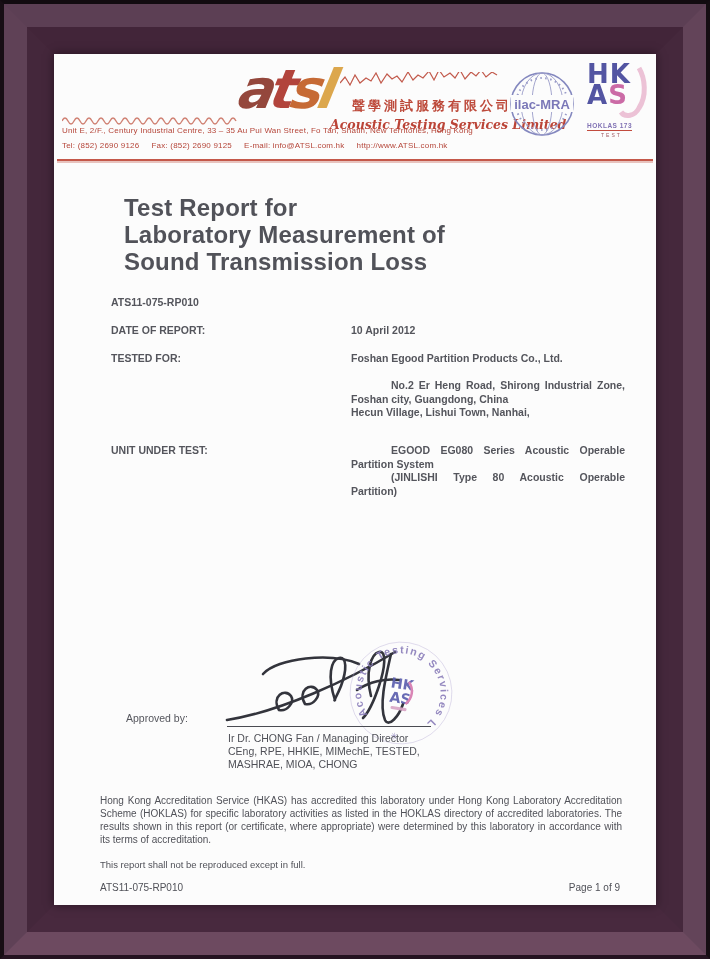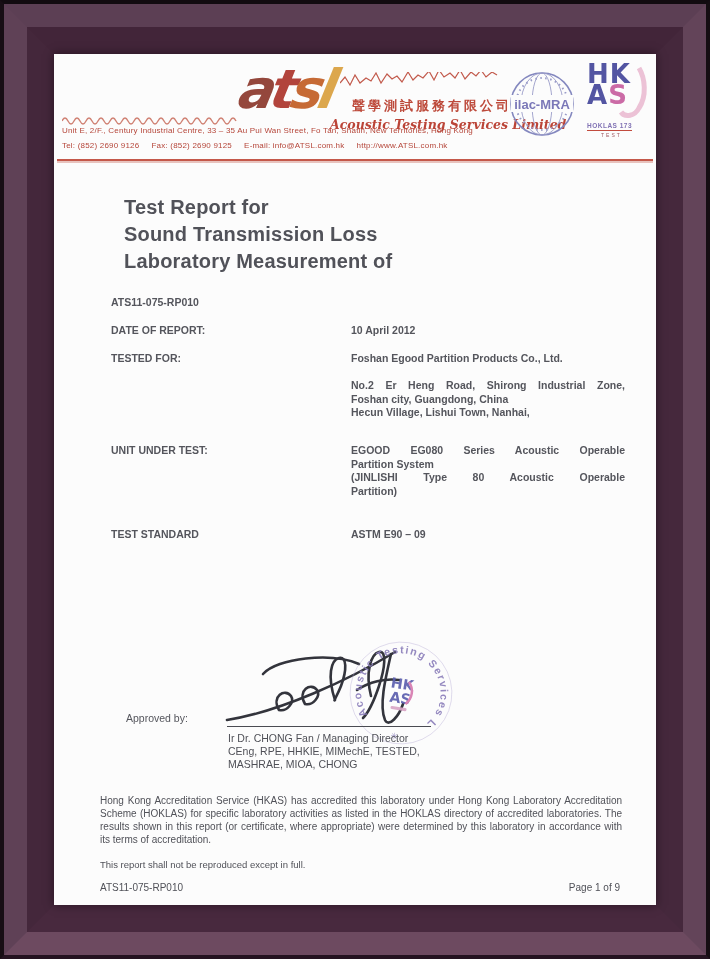--- a/index.html
+++ b/index.html
@@ -34,28 +34,28 @@
   .hkas-letters{position:relative;color:#5355a2;font-weight:900;font-size:26px;line-height:21px;
     letter-spacing:1px;font-family:"DejaVu Sans",sans-serif;z-index:1;}
   .hkas-letters .pink{color:#cb6ba6;}
   .hkas-swoosh{position:absolute;left:28px;top:2px;z-index:0;}
   .hoklas{margin-top:16px;font-size:6.5px;font-weight:bold;color:#8072b4;letter-spacing:.5px;
     border-bottom:1.5px solid #c24b3e;display:inline-block;padding-bottom:1px;}
   .hoklas-sub{font-size:5px;color:#a05b64;letter-spacing:2px;margin-left:14px;}
 
   
   .content{position:relative;height:480px;}
-  .title{position:absolute;left:70px;top:28px;font-size:20px;font-weight:bold;
+  .title{position:absolute;left:70px;top:28px;font-size:24px;font-weight:bold;
     line-height:27px;color:#515259;letter-spacing:.2px;}
   .frow{position:absolute;left:57px;display:flex;font-size:10.5px;font-weight:bold;
     line-height:13.5px;color:#54555c;}
   .flabel{width:240px;flex:none;}
   .fvalue{width:274px;flex:none;}
   .fvalue .jline{text-align:justify;}
-  .fvalue .stretch{text-align:justify;text-align-last:justify;}
+  .fvalue .stretch{text-align:justify;text-align-last:justify;margin-left:40px;}
 
   
   .approval{position:relative;height:140px;}
   .sig{position:absolute;left:165px;top:0px;}
   .sigline{position:absolute;left:173px;top:80px;width:204px;border-top:1.5px solid #4a4b52;}
   .approved-by{position:absolute;left:72px;top:66px;font-size:10.5px;color:#55565d;}
   .sig-names{position:absolute;left:174px;top:86px;font-size:10.5px;line-height:13px;color:#4f5057;}
   .stamp{position:absolute;left:290px;top:-10px;transform:rotate(9deg);opacity:.92;}
 
   
@@ -102,22 +102,22 @@
           <div class="hoklas-sub">TEST</div>
         </div>
         <div class="addr addr1">Unit E, 2/F., Century Industrial Centre, 33 – 35 Au Pui Wan Street, Fo Tan, Shatin, New Territories, Hong Kong</div>
         <div class="addr addr2">Tel: (852) 2690 9126     Fax: (852) 2690 9125     E-mail: info@ATSL.com.hk     http://www.ATSL.com.hk</div>
         <div class="redline"></div>
       </div>
 
       <div class="content">
         <div class="title">
           <div>Test Report for</div>
+          <div>Laboratory Measurement of</div>
           <div>Sound Transmission Loss</div>
-          <div>Laboratory Measurement of</div>
         </div>
 
         <div class="frow" style="top:130px">
           <div class="fvalue">ATS11-075-RP010</div>
         </div>
         <div class="frow" style="top:158px">
           <div class="flabel">DATE OF REPORT:</div>
           <div class="fvalue">10 April 2012</div>
         </div>
         <div class="frow" style="top:186px">
@@ -133,24 +133,20 @@
           </div>
         </div>
         <div class="frow" style="top:278px">
           <div class="flabel">UNIT UNDER TEST:</div>
           <div class="fvalue">
             <div class="stretch">EGOOD EG080 Series Acoustic Operable</div>
             <div class="jline">Partition System</div>
             <div class="stretch">(JINLISHI Type 80 Acoustic Operable</div>
             <div class="jline">Partition)</div>
           </div>
-        </div>
-        <div class="frow" style="top:362px">
-          <div class="flabel">TEST STANDARD</div>
-          <div class="fvalue">ASTM E90 – 09</div>
         </div>
       </div>
 
       <div class="approval">
         <svg class="sig" width="215" height="80" viewBox="0 0 215 80">
           <g fill="none" stroke="#33343c" stroke-width="2.6" stroke-linecap="round">
             <path d="M8 74 C 60 66, 130 34, 176 6"></path>
             <path d="M44 28 C 58 12, 112 6, 140 18"></path>
             <path d="M60 64 C 52 50, 66 42, 72 50 C 76 56, 68 66, 60 64"></path>
             <path d="M86 58 C 78 44, 92 36, 98 44 C 102 50, 94 60, 86 58"></path>

